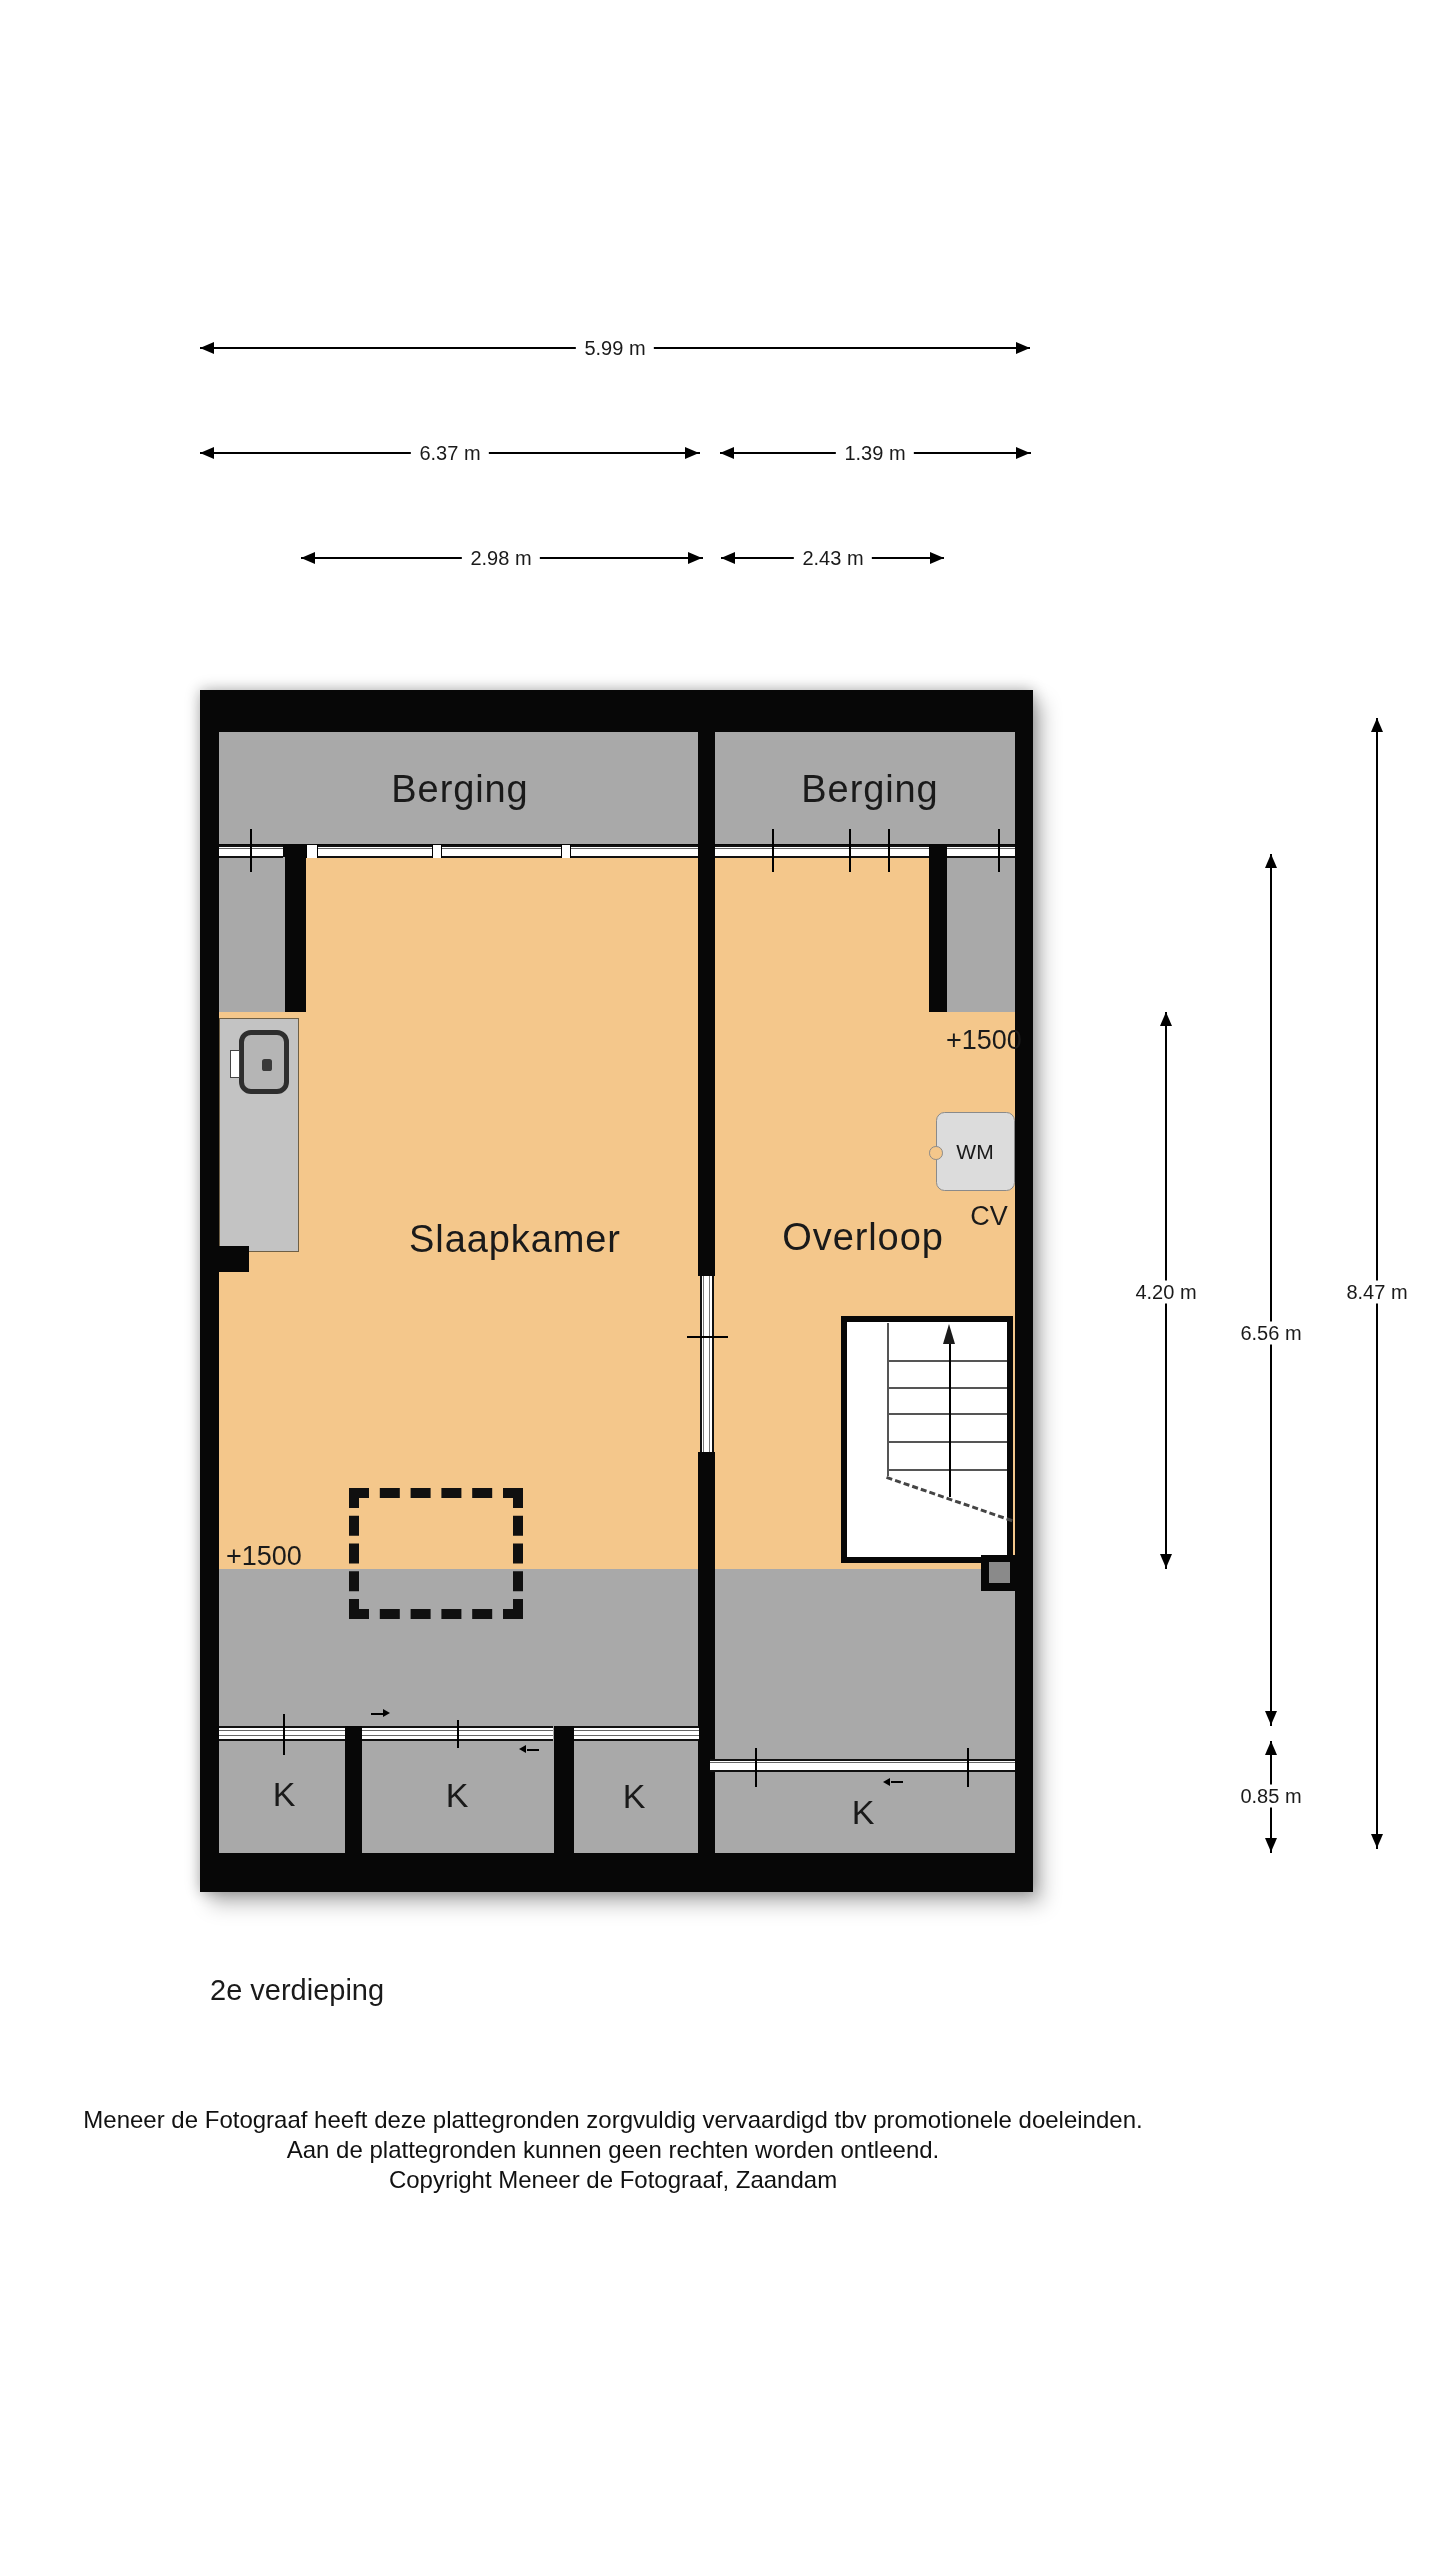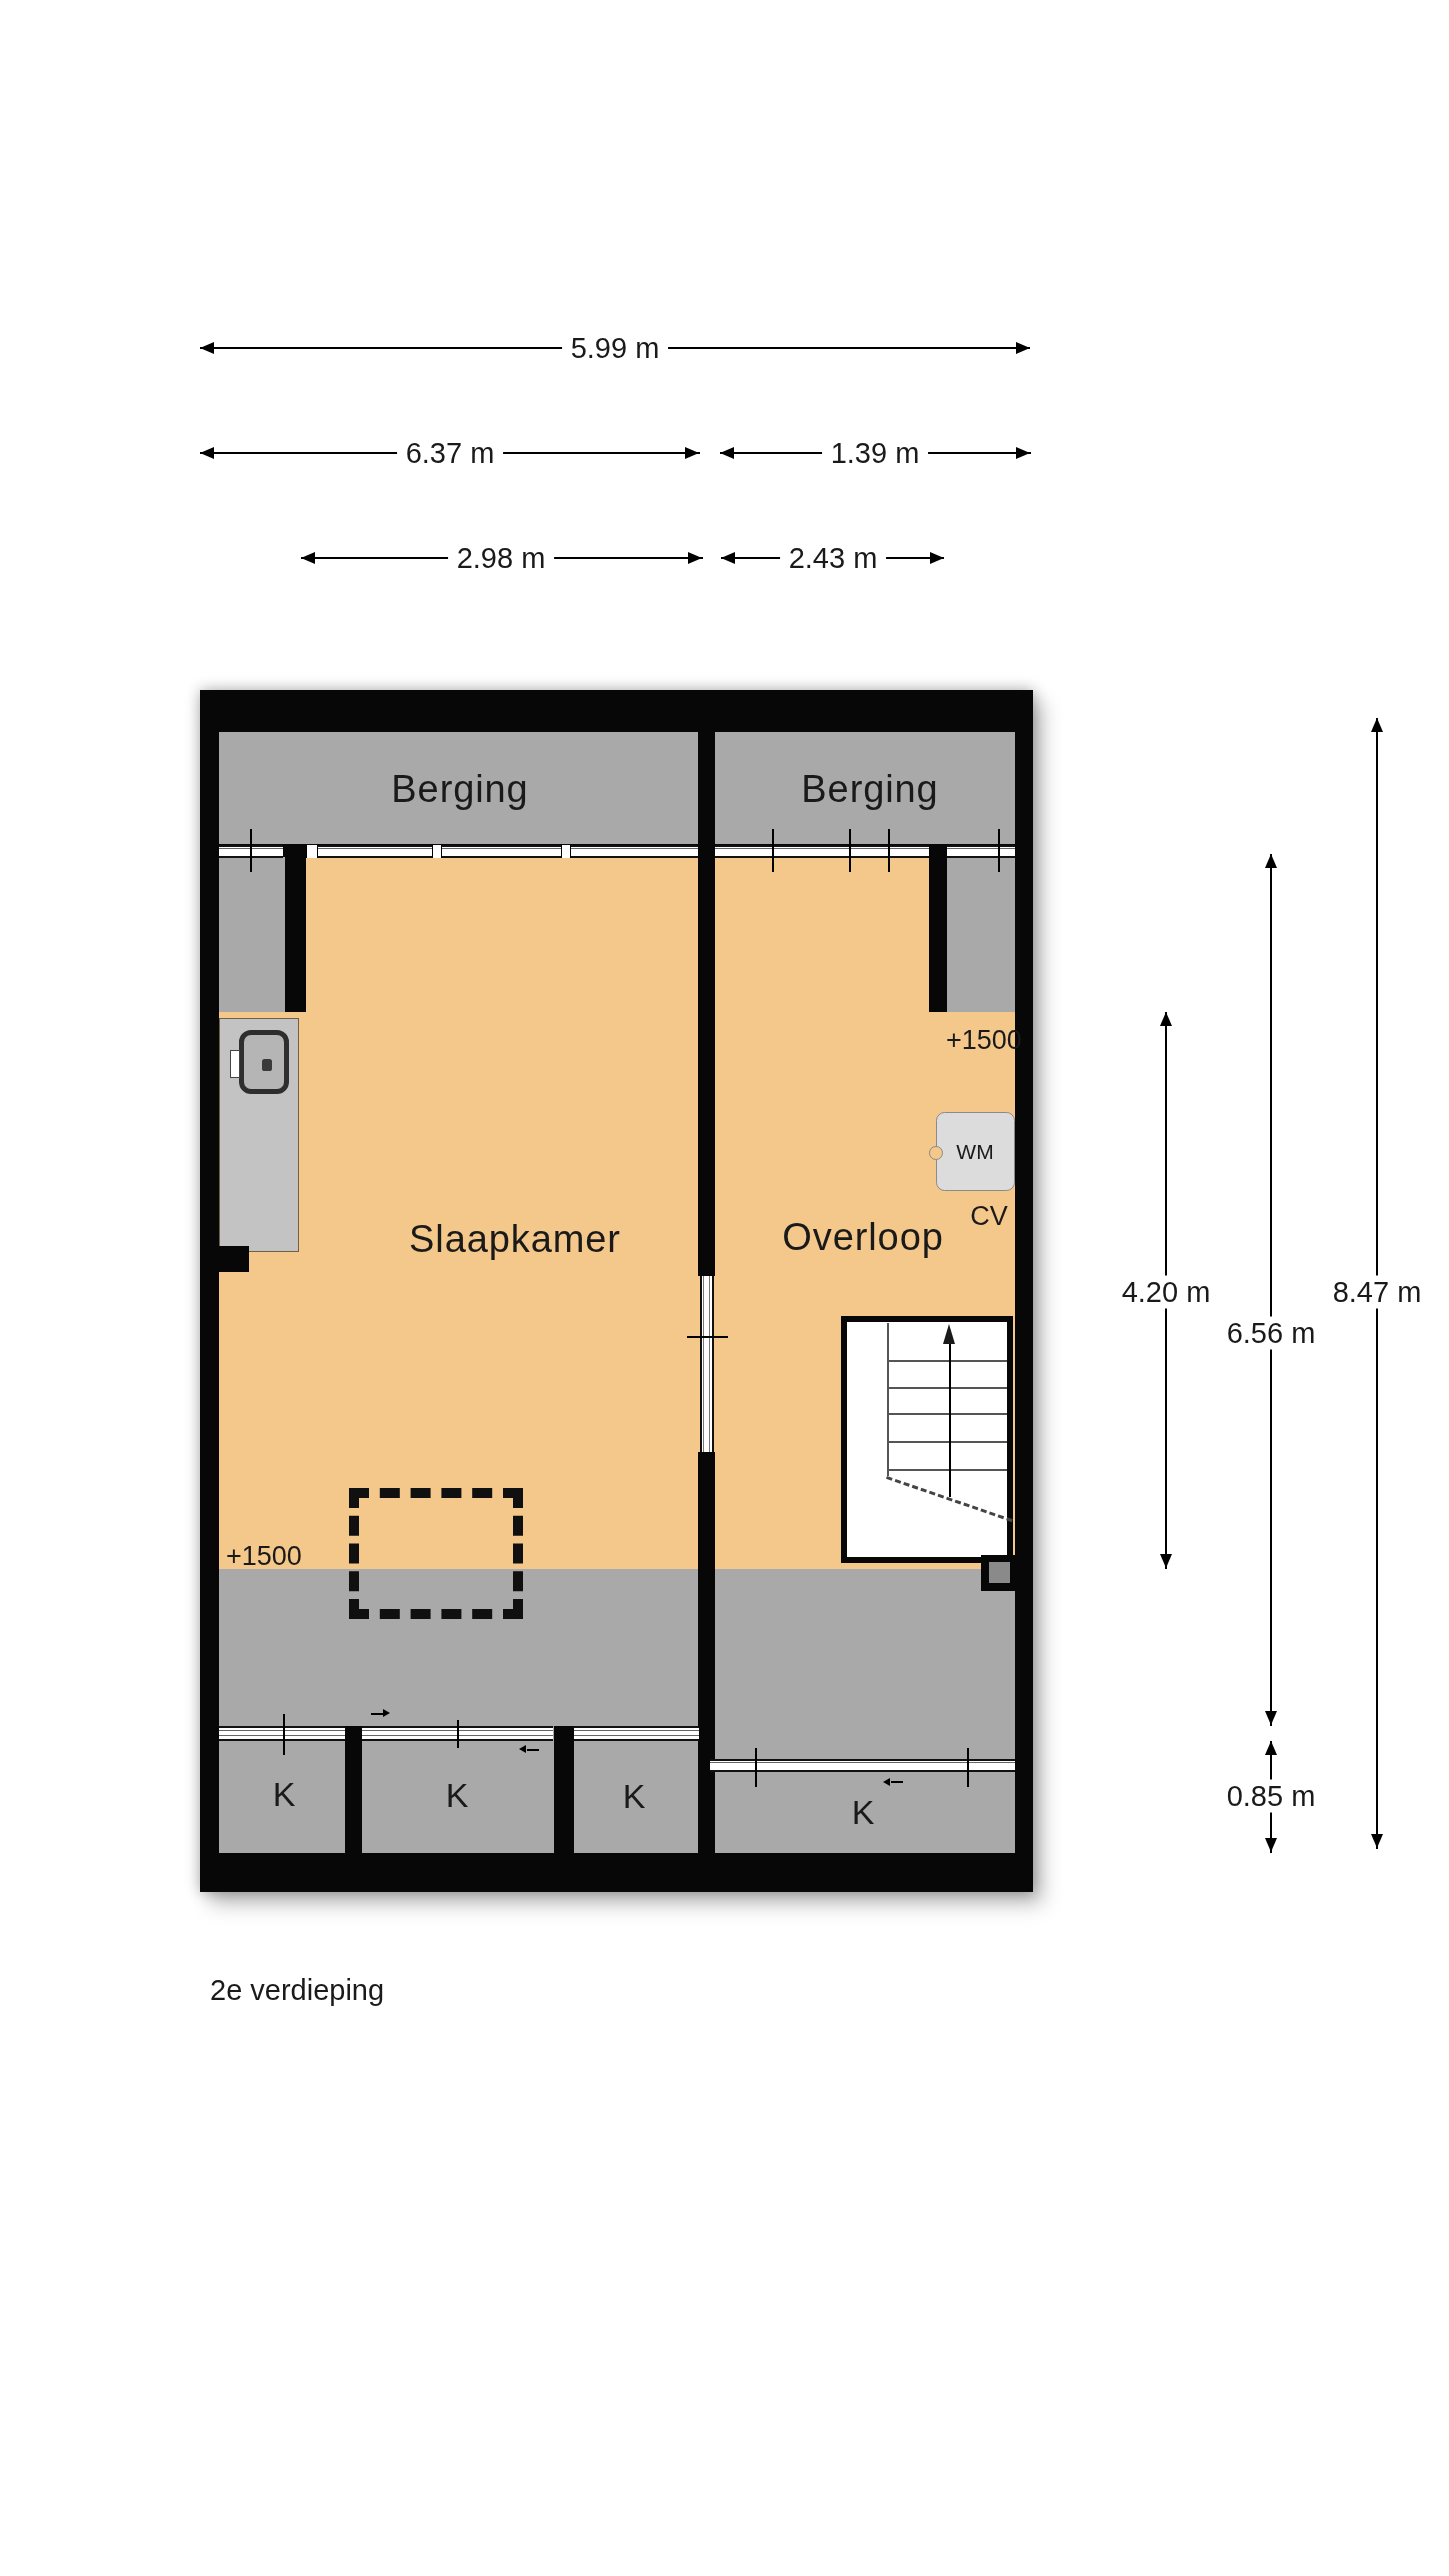--- a/index.html
+++ b/index.html
@@ -9,21 +9,21 @@
   .plan{position:absolute;left:200px;top:690px;width:833px;height:1202px;background:#070707;
         box-shadow:0 0 13.7px rgba(0,0,0,.32), 10.3px 12px 19px rgba(0,0,0,.25);}
   .fill{position:absolute;}
   .win-h{position:absolute;background:linear-gradient(#111 0 1.7px,#fff 1.7px 3.4px,#666 3.4px 4.3px,#fff 4.3px 8.6px,#666 8.6px 9.4px,#fff 9.4px 11px,#111 11px 13px);}
   .win-h17{position:absolute;background:linear-gradient(#111 0 1.7px,#fff 1.7px 4.3px,#666 4.3px 5.2px,#fff 5.2px 9.4px,#666 9.4px 10.3px,#fff 10.3px 13px,#111 13px 14.6px);}
   .open-v{position:absolute;background:linear-gradient(90deg,#111 0 1.7px,#fff 1.7px 3.4px,#777 3.4px 4.3px,#fff 4.3px 9.4px,#777 9.4px 10.3px,#fff 10.3px 12px,#111 12px 13.7px);}
   .tick{position:absolute;background:#000;}
   .lbl{position:absolute;transform:translate(-50%,-50%);white-space:nowrap;}
   .room-lbl{font-size:38px;letter-spacing:0.9px;}
   .k-lbl{font-size:34px;}
-  .dim-lbl{font-size:29px;background:#fff;padding:0 8.6px;}
+  .dim-lbl{font-size:20px;background:#fff;padding:0 8.6px;}
   .small-lbl{font-size:27px;}
   .hline{position:absolute;height:1.7px;background:#000;}
   .vline{position:absolute;width:1.7px;background:#000;}
   .tri{position:absolute;width:0;height:0;}
   .tri-l{border-top:6px solid transparent;border-bottom:6px solid transparent;border-right:14.6px solid #000;}
   .tri-r{border-top:6px solid transparent;border-bottom:6px solid transparent;border-left:14.6px solid #000;}
   .tri-u{border-left:6px solid transparent;border-right:6px solid transparent;border-bottom:14.6px solid #000;}
   .tri-d{border-left:6px solid transparent;border-right:6px solid transparent;border-top:14.6px solid #000;}
   .stair-tread{position:absolute;height:1.7px;background:#555;}
   .mini-line{position:absolute;height:1.7px;background:#000;}
@@ -186,15 +186,20 @@
     <div class="small-lbl" style="position:absolute;left:746px;top:335px;">+1500</div>
 
     <div class="lbl k-lbl" style="left:84px;top:1104px;">K</div>
     <div class="lbl k-lbl" style="left:257px;top:1105px;">K</div>
     <div class="lbl k-lbl" style="left:434px;top:1106px;">K</div>
     <div class="lbl k-lbl" style="left:663px;top:1122px;">K</div>
   </div>
 
   <div style="position:absolute;left:210px;top:1990px;transform:translateY(-50%);font-size:29px;">2e verdieping</div>
 
+  <div class="footer-disclaimer">
+    <div>Meneer de Fotograaf heeft deze plattegronden zorgvuldig vervaardigd tbv promotionele doeleinden.</div>
+    <div>Aan de plattegronden kunnen geen rechten worden ontleend.</div>
+    <div>Copyright Meneer de Fotograaf, Zaandam</div>
+  </div>
 
 </div>
 
 
 </body></html>

